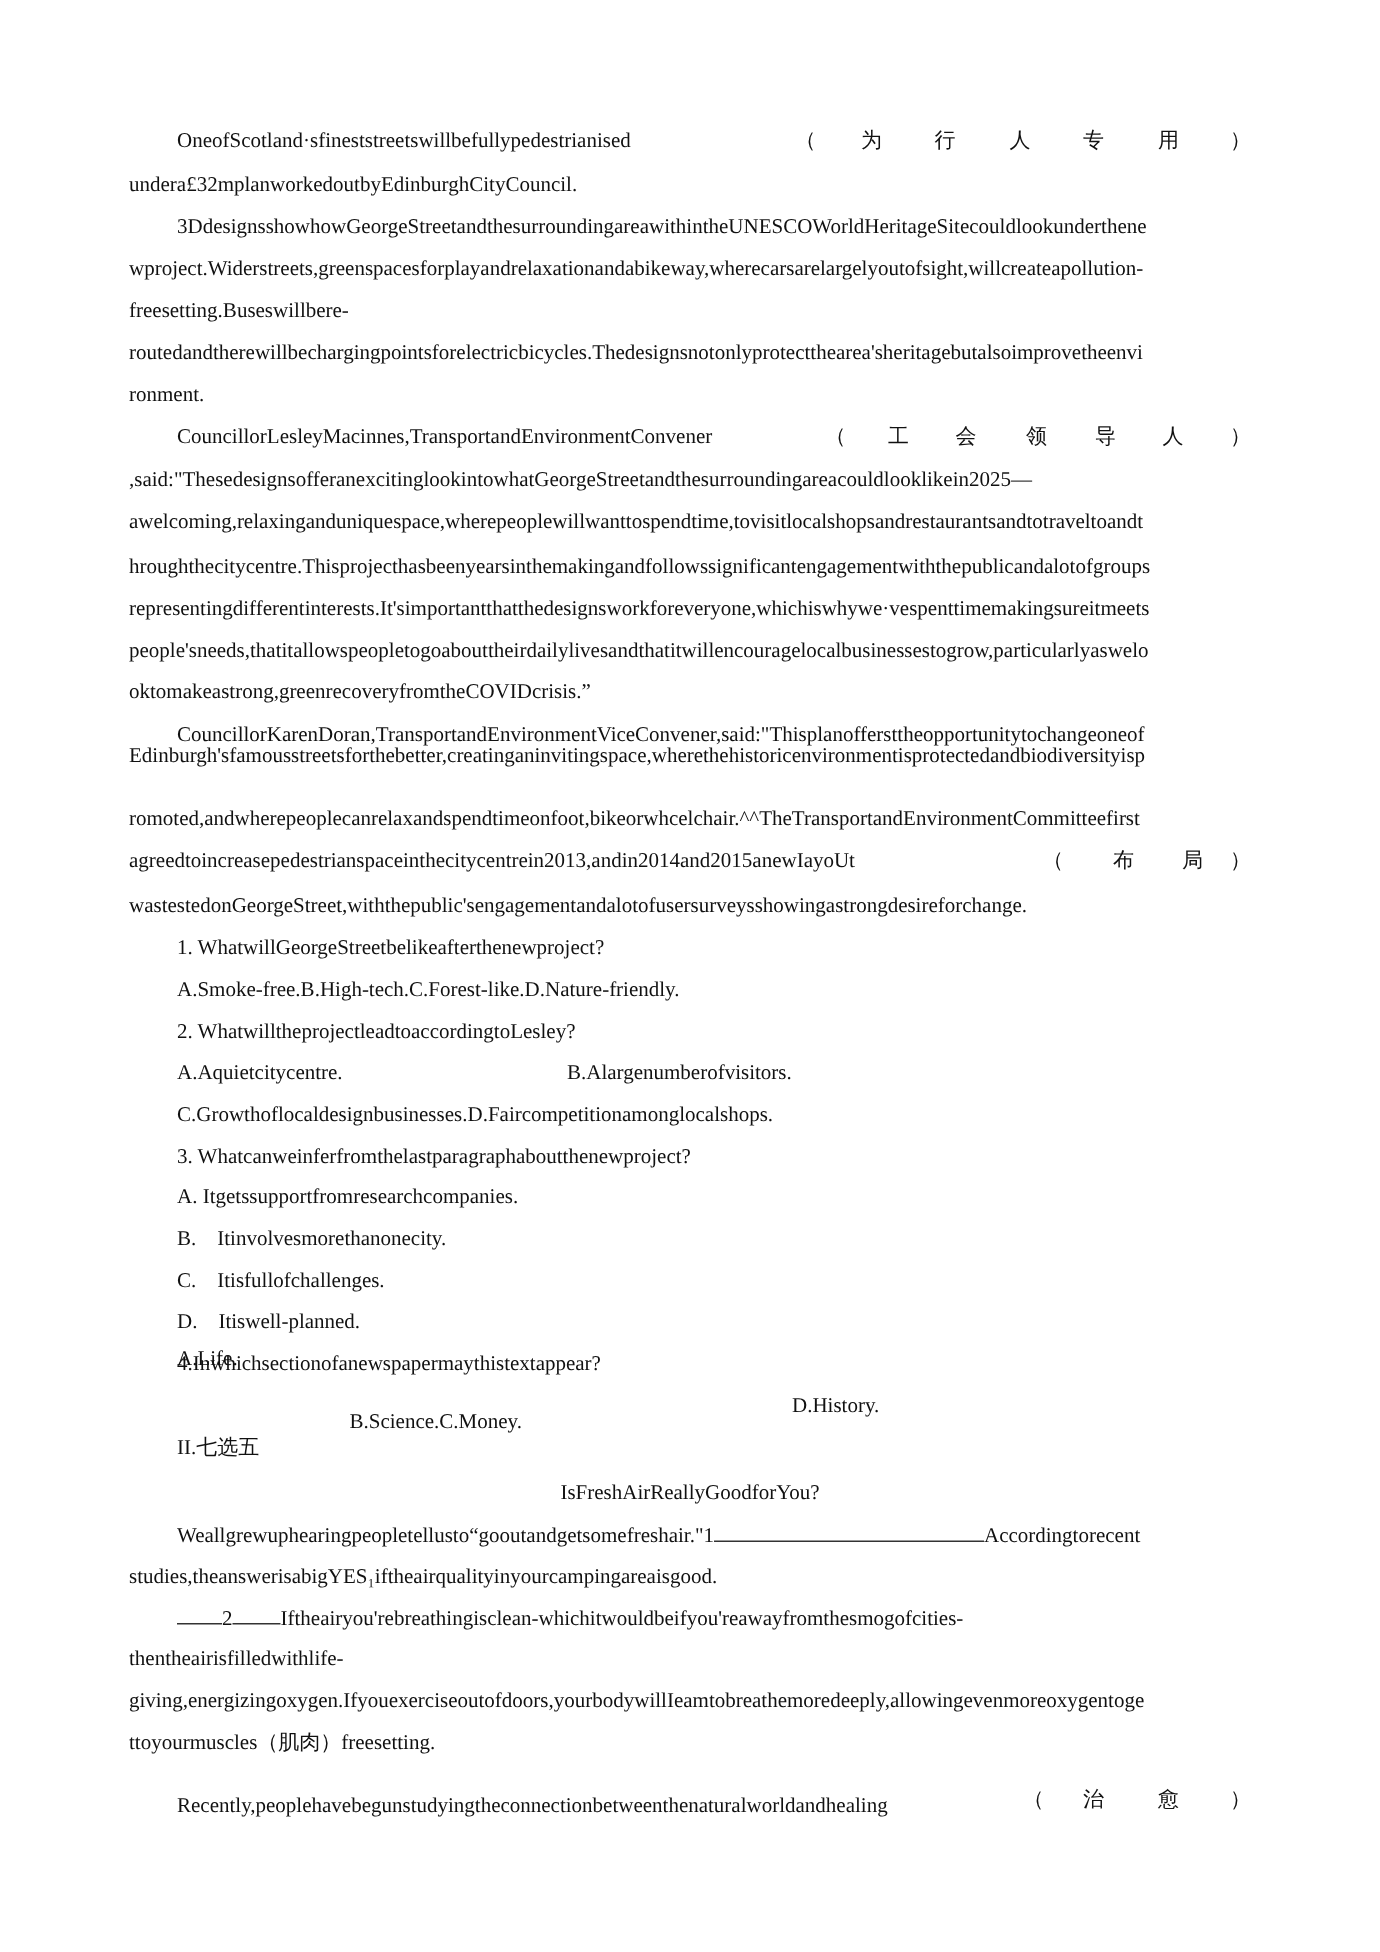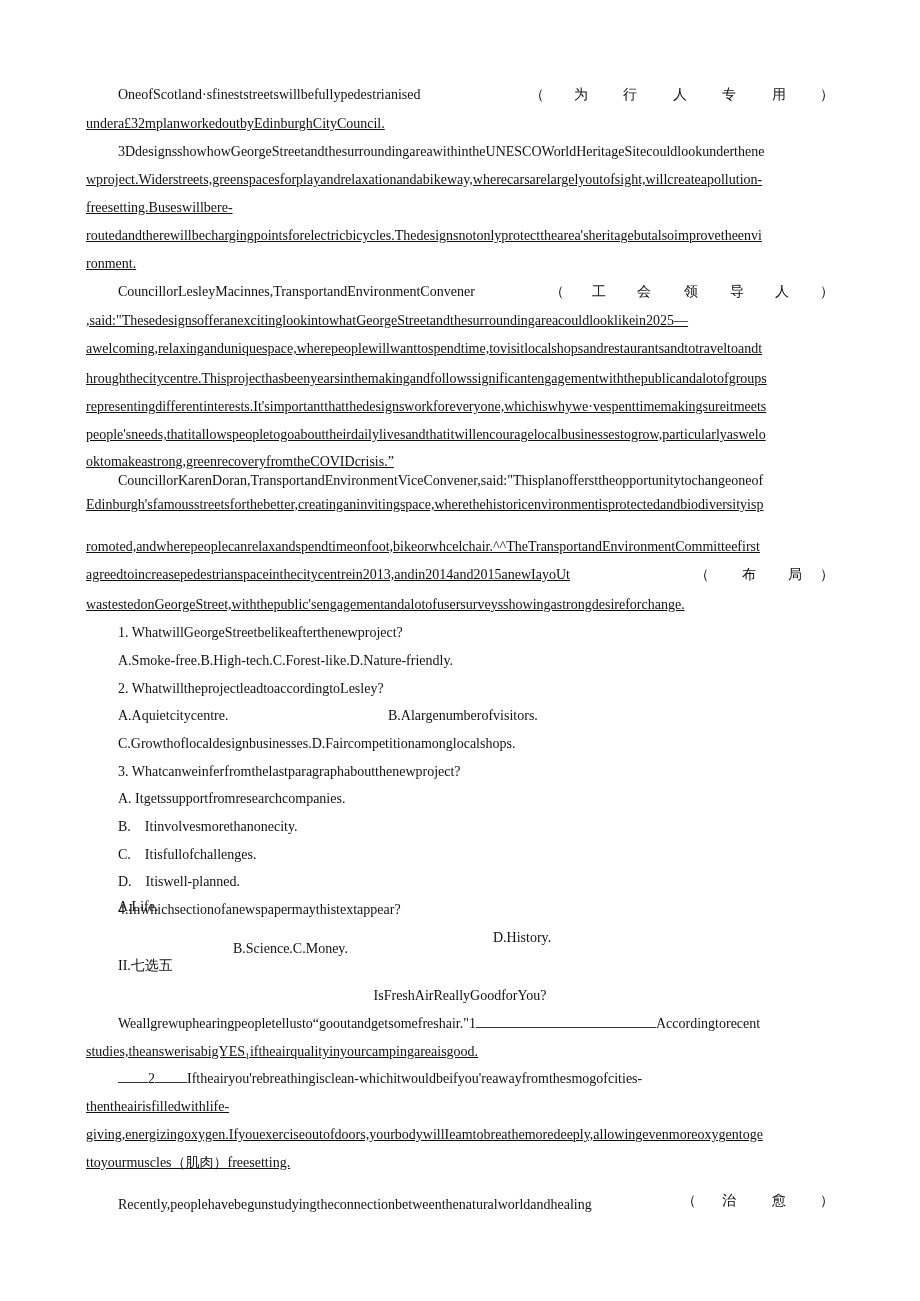--- a/index.html
+++ b/index.html
@@ -1,20 +1,20 @@
 <!DOCTYPE html>
 <html><head>
 <meta charset="utf-8">
 <style>
   html, body { margin: 0; padding: 0; background: #ffffff; }
   body { width: 920px; height: 1301px; position: relative; overflow: hidden;
          font-family: "Liberation Serif", "DejaVu Serif", serif; color: #111; }
   .line { position: absolute; left: 0; white-space: nowrap; font-size: 14px; line-height: 18px; text-align: center; }
   .ind { left: 118px; }
-  .noind { left: 86px; text-decoration: underline; }
+  .noind { left: 86px; }
   .q { left: 118px; }
   .cn { position: absolute; font-size: 14px; line-height: 18px; }
   .title { position: absolute; left: 0; width: 920px; text-align: center; font-size: 14px; line-height: 18px; }
   .blank { display: inline-block; border-bottom: 1px solid #333; height: 12px; vertical-align: baseline; }
 </style>
 </head>
 <body>
 
 <div class="line ind" style="top:86px">OneofScotland·sfineststreetswillbefullypedestrianised</div>
 <span class="cn" style="left:530px;top:86px">（</span>
@@ -41,45 +41,45 @@
 <span class="cn" style="left:775px;top:283px">人</span>
 <span class="cn" style="left:820px;top:283px">）</span>
 
 <div class="line noind" style="top:312px">,said:"ThesedesignsofferanexcitinglookintowhatGeorgeStreetandthesurroundingareacouldlooklikein2025—</div>
 <div class="line noind" style="top:340px">awelcoming,relaxinganduniquespace,wherepeoplewillwanttospendtime,tovisitlocalshopsandrestaurantsandtotraveltoandt</div>
 <div class="line noind" style="top:370px">hroughthecitycentre.Thisprojecthasbeenyearsinthemakingandfollowssignificantengagementwiththepublicandalotofgroups</div>
 <div class="line noind" style="top:398px">representingdifferentinterests.It'simportantthatthedesignsworkforeveryone,whichiswhywe·vespenttimemakingsureitmeets</div>
 <div class="line noind" style="top:426px">people'sneeds,thatitallowspeopletogoabouttheirdailylivesandthatitwillencouragelocalbusinessestogrow,particularlyaswelo</div>
 <div class="line noind" style="top:453px">oktomakeastrong,greenrecoveryfromtheCOVIDcrisis.”</div>
 
-<div class="line ind" style="top:472px">CouncillorKarenDoran,TransportandEnvironmentViceConvener,said:"Thisplanoffersttheopportunitytochangeoneof</div>
+<div class="line ind" style="top:482px">CouncillorKarenDoran,TransportandEnvironmentViceConvener,said:"Thisplanoffersttheopportunitytochangeoneof</div>
 <div class="line noind" style="top:496px">Edinburgh'sfamousstreetsforthebetter,creatinganinvitingspace,wherethehistoricenvironmentisprotectedandbiodiversityisp</div>
 <div class="line noind" style="top:538px">romoted,andwherepeoplecanrelaxandspendtimeonfoot,bikeorwhcelchair.^^TheTransportandEnvironmentCommitteefirst</div>
 <div class="line noind" style="top:566px">agreedtoincreasepedestrianspaceinthecitycentrein2013,andin2014and2015anewIayoUt</div>
 <span class="cn" style="left:695px;top:566px">（</span>
 <span class="cn" style="left:742px;top:566px">布</span>
 <span class="cn" style="left:788px;top:566px">局</span>
 <span class="cn" style="left:820px;top:566px">）</span>
 <div class="line noind" style="top:596px">wastestedonGeorgeStreet,withthepublic'sengagementandalotofusersurveysshowingastrongdesireforchange.</div>
 
 <div class="line q" style="top:624px">1.   WhatwillGeorgeStreetbelikeafterthenewproject?</div>
 <div class="line q" style="top:652px">A.Smoke-free.B.High-tech.C.Forest-like.D.Nature-friendly.</div>
 <div class="line q" style="top:680px">2.   WhatwilltheprojectleadtoaccordingtoLesley?</div>
 <div class="line q" style="top:707px">A.Aquietcitycentre.</div>
-<div class="line" style="left:388px;top:707px">B.Alargenumberofvisitors.</div>
+<div class="line" style="left:378px;top:707px">B.Alargenumberofvisitors.</div>
 <div class="line q" style="top:735px">C.Growthoflocaldesignbusinesses.D.Faircompetitionamonglocalshops.</div>
 <div class="line q" style="top:763px">3.   Whatcanweinferfromthelastparagraphaboutthenewproject?</div>
 <div class="line q" style="top:790px">A.    Itgetssupportfromresearchcompanies.</div>
 <div class="line q" style="top:818px;white-space:pre">B.    Itinvolvesmorethanonecity.</div>
 <div class="line q" style="top:846px;white-space:pre">C.    Itisfullofchallenges.</div>
 <div class="line q" style="top:873px;white-space:pre">D.    Itiswell-planned.</div>
 <div class="line q" style="top:901px">4.Inwhichsectionofanewspapermaythistextappear?</div>
 <div class="line q" style="top:898px">A.Life.</div>
 <div class="line" style="left:233px;top:940px">B.Science.C.Money.</div>
-<div class="line" style="left:493px;top:929px">D.History.</div>
+<div class="line" style="left:528px;top:929px">D.History.</div>
 
 <div class="line q" style="top:957px">II.七选五</div>
 <div class="title" style="top:987px">IsFreshAirReallyGoodforYou?</div>
 
 <div class="line ind" style="top:1015px">
   <span>Weallgrewuphearingpeopletellusto“gooutandgetsomefreshair."1</span><span class="blank" style="width:180px"></span><span>Accordingtorecent</span>
 </div>
 <div class="line noind" style="top:1043px">studies,theanswerisabigYES₁iftheairqualityinyourcampingareaisgood.</div>
 
 <div class="line ind" style="top:1070px">

